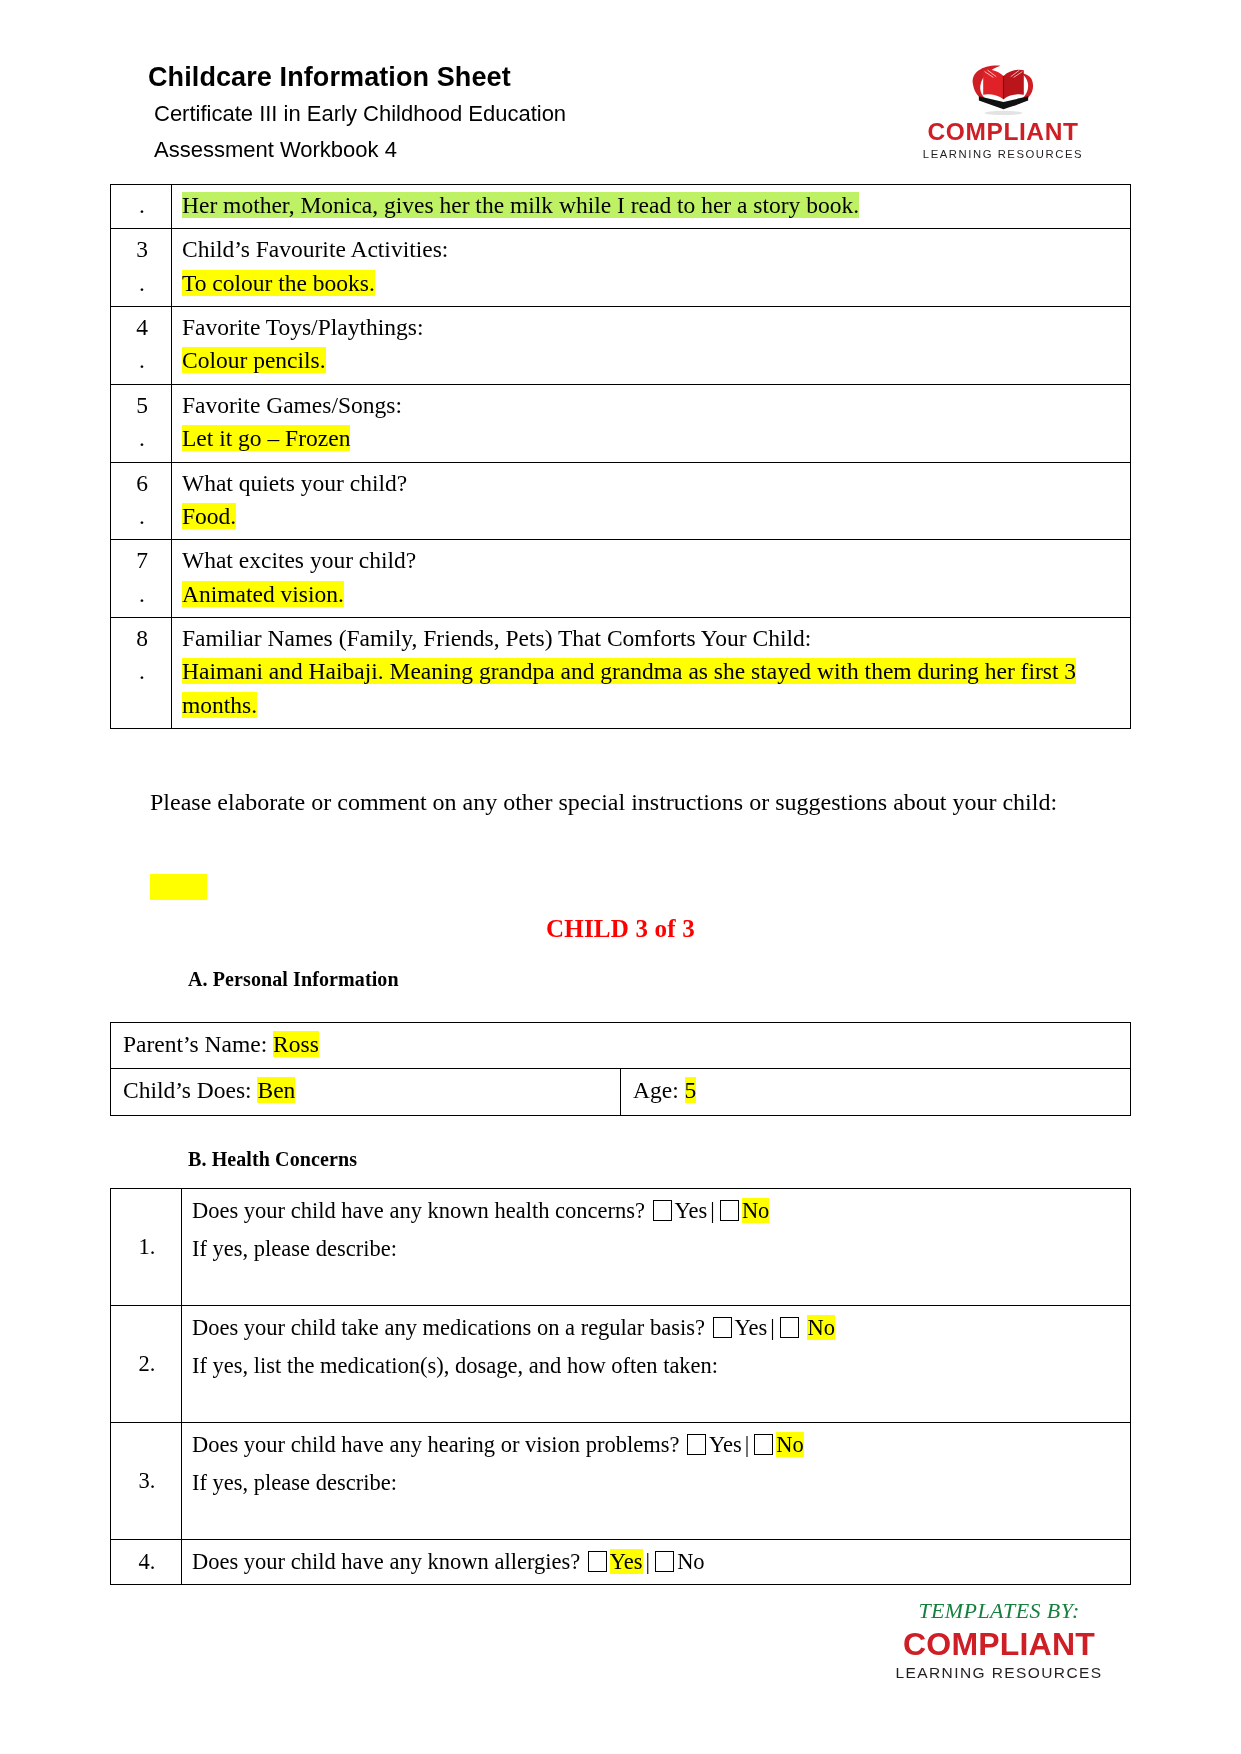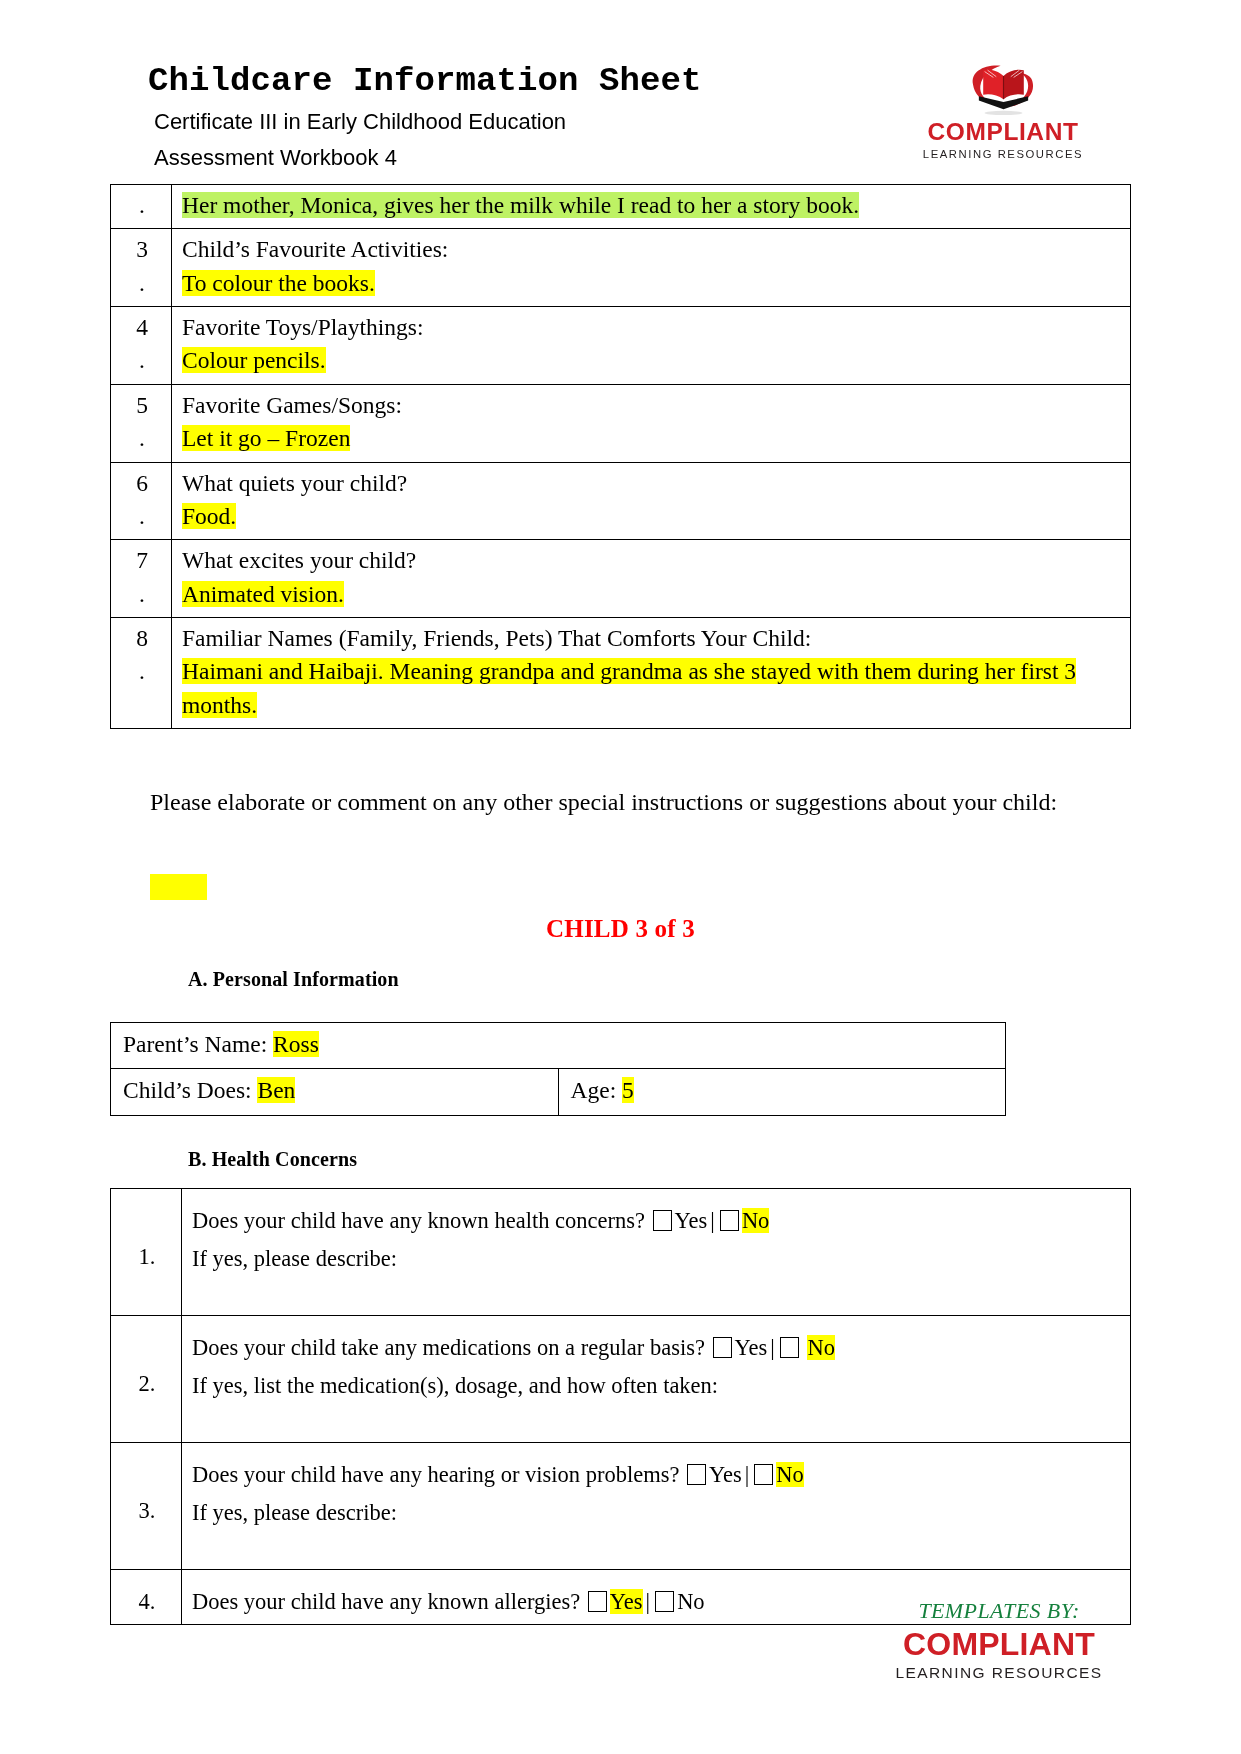--- a/index.html
+++ b/index.html
@@ -26,23 +26,23 @@
     position: absolute;
     left: 148px;
     top: 58px;
     width: 950px;
     display: flex;
     justify-content: space-between;
     align-items: flex-start;
   }
   .header-text { padding-top: 4px; }
   .doc-title {
-    font-family: Liberation Mono, monospace;
+    font-family: Liberation Sans, sans-serif;
     font-weight: bold;
-    font-size: 34px;
+    font-size: 27px;
     line-height: 1.15;
     letter-spacing: 0.1px;
     margin: 0 0 4px 0;
     white-space: nowrap;
   }
   .doc-sub {
     font-family: Liberation Sans, sans-serif;
     font-size: 22px;
     line-height: 1.35;
     margin: 6px;
@@ -133,32 +133,32 @@
     font-size: 20px;
     letter-spacing: 0.1px;
   }
   #heading-personal { left: 188px; top: 968px; }
   #heading-health   { left: 188px; top: 1148px; }
 
   #personal-table {
     position: absolute;
     left: 110px;
     top: 1022px;
-    width: 896px;
+    width: 1021px;
   }
   #personal-table td { padding: 5px 10px 7px 12px; }
 
   #health-table {
     position: absolute;
     left: 110px;
     top: 1188px;
     width: 1021px;
     font-size: 22.5px;
   }
-  #health-table td { padding: 16px 8px 6px 10px; }
+  #health-table td { padding: 6px 8px 6px 10px; }
   #health-table td.numcol { width: 52px; text-align: center; vertical-align: middle; }
   .q-line { white-space: nowrap; }
   .q-line2 { margin-top: 6px; }
   .cellpad-1 { height: 56px; }
   .cellpad-2 { height: 52px; }
 
   .cbox {
     display: inline-block;
     width: 19px;
     height: 21px;

